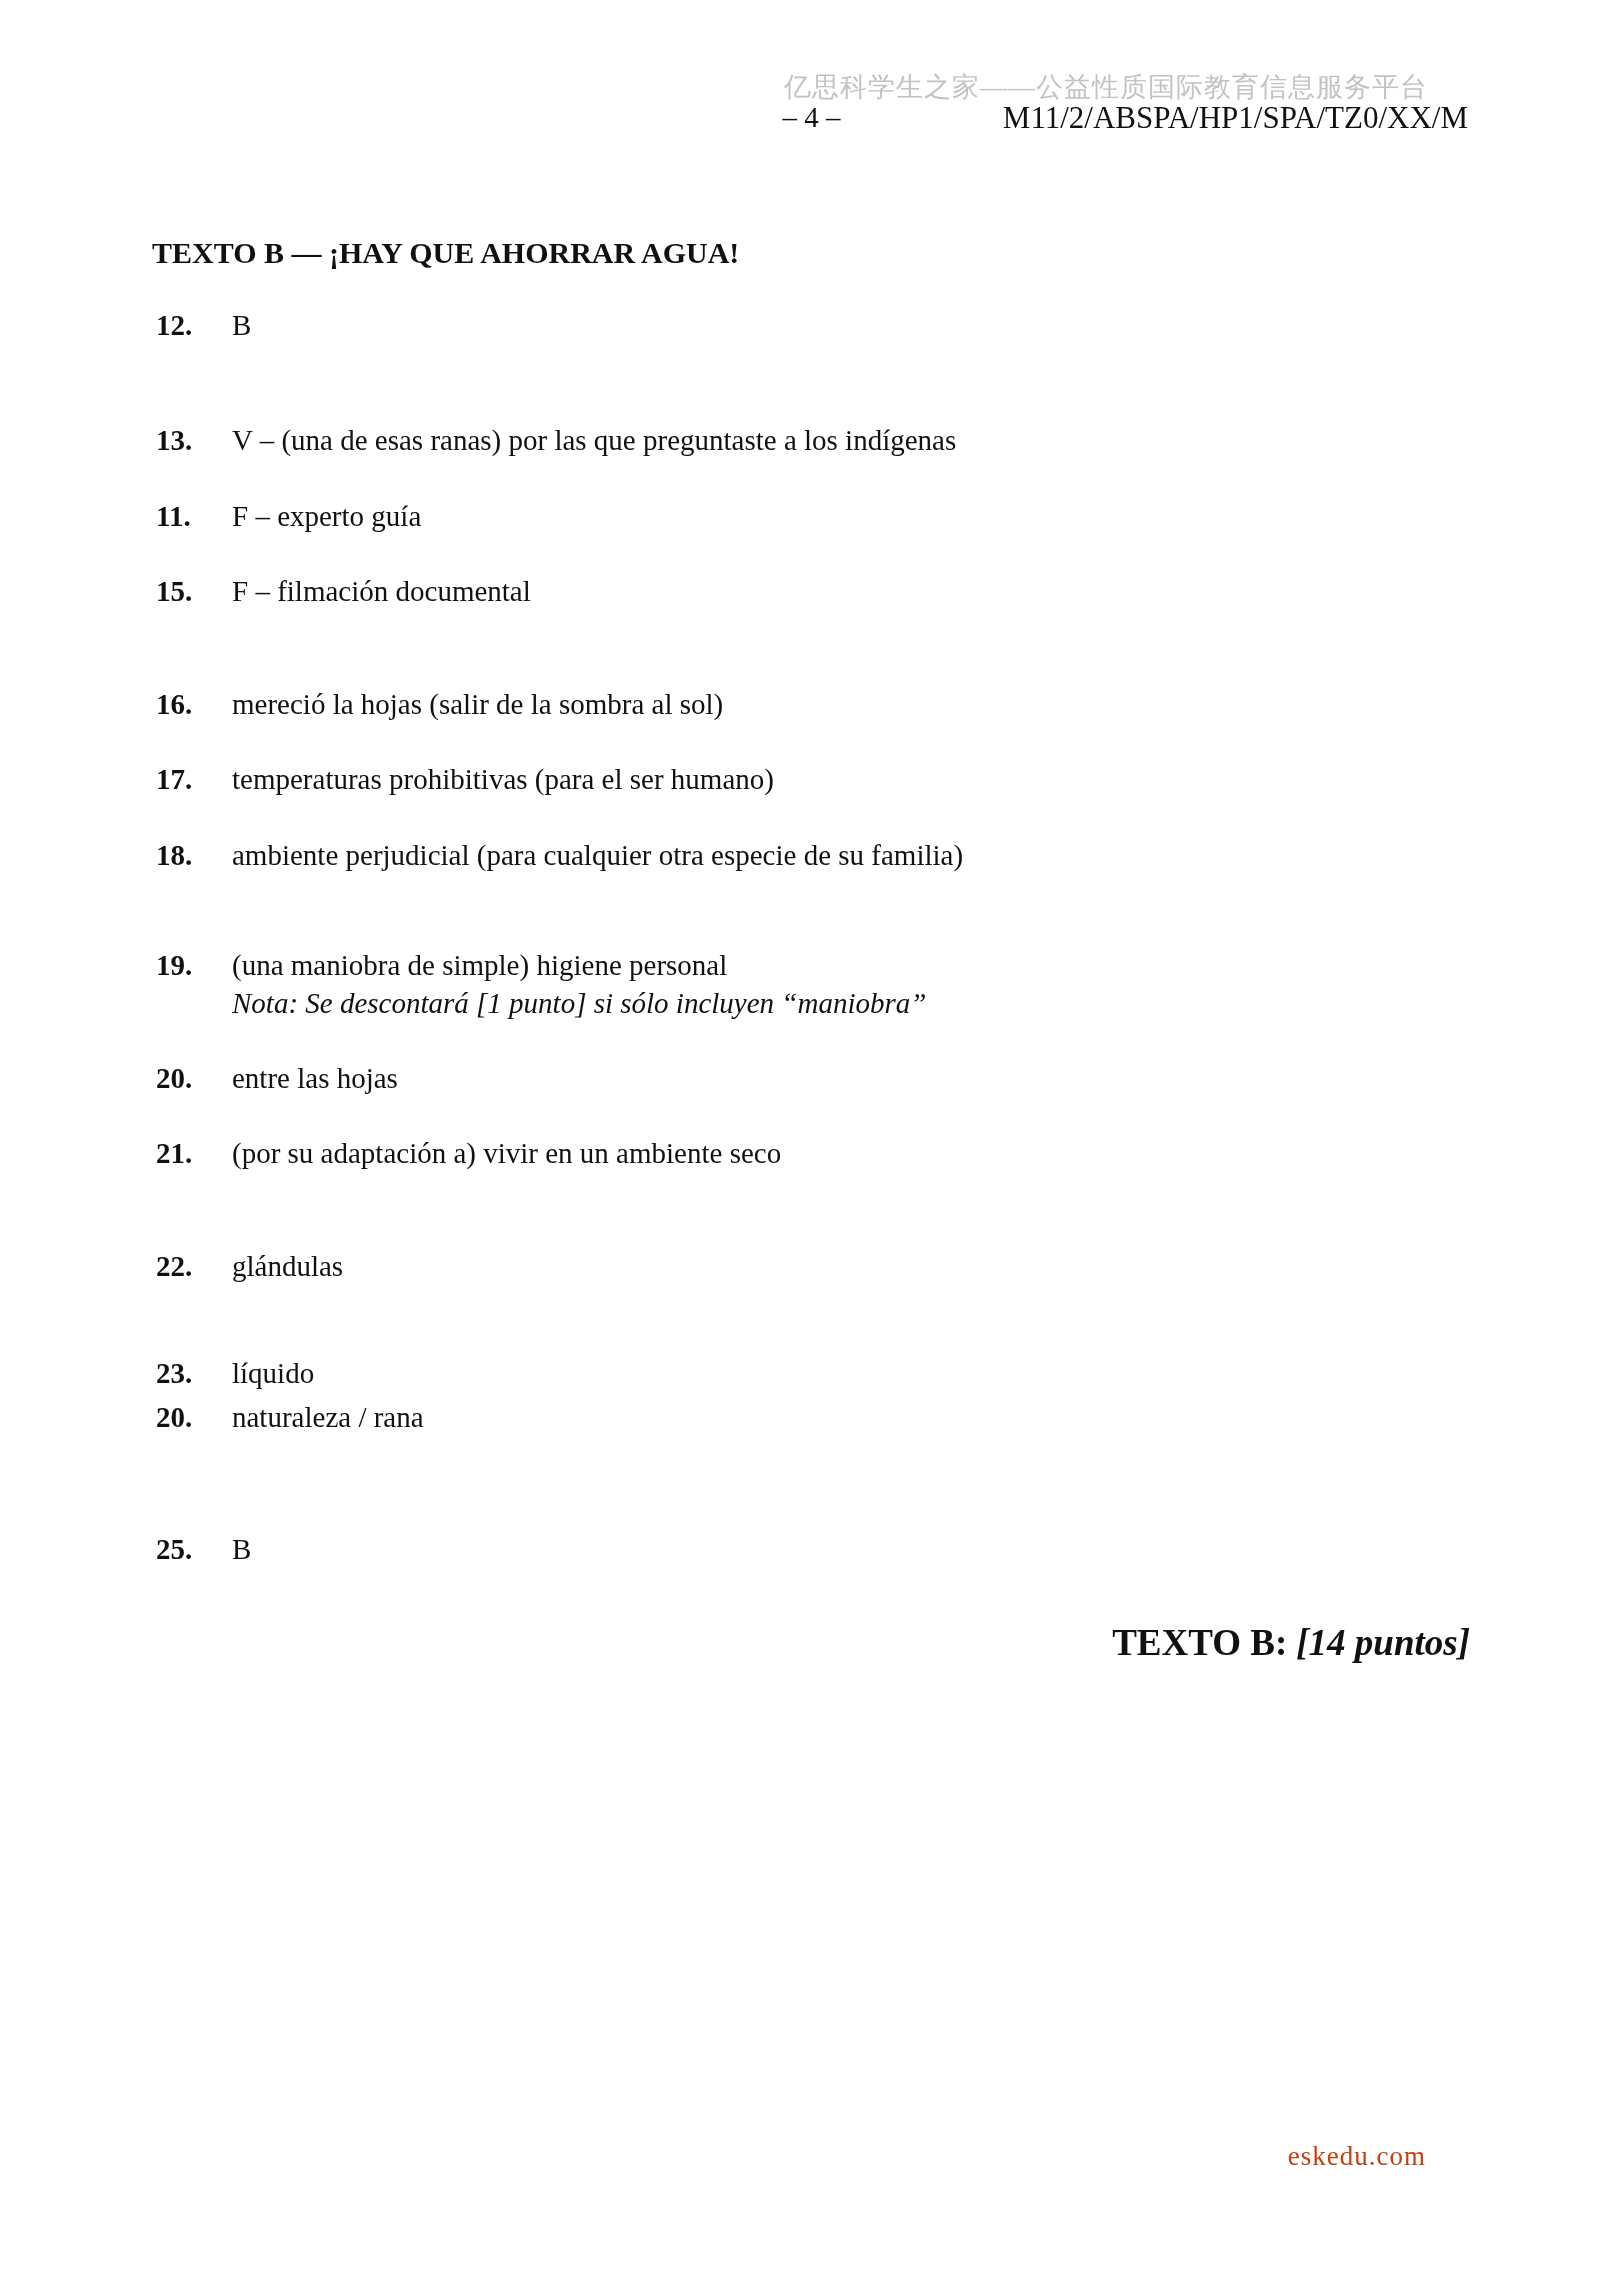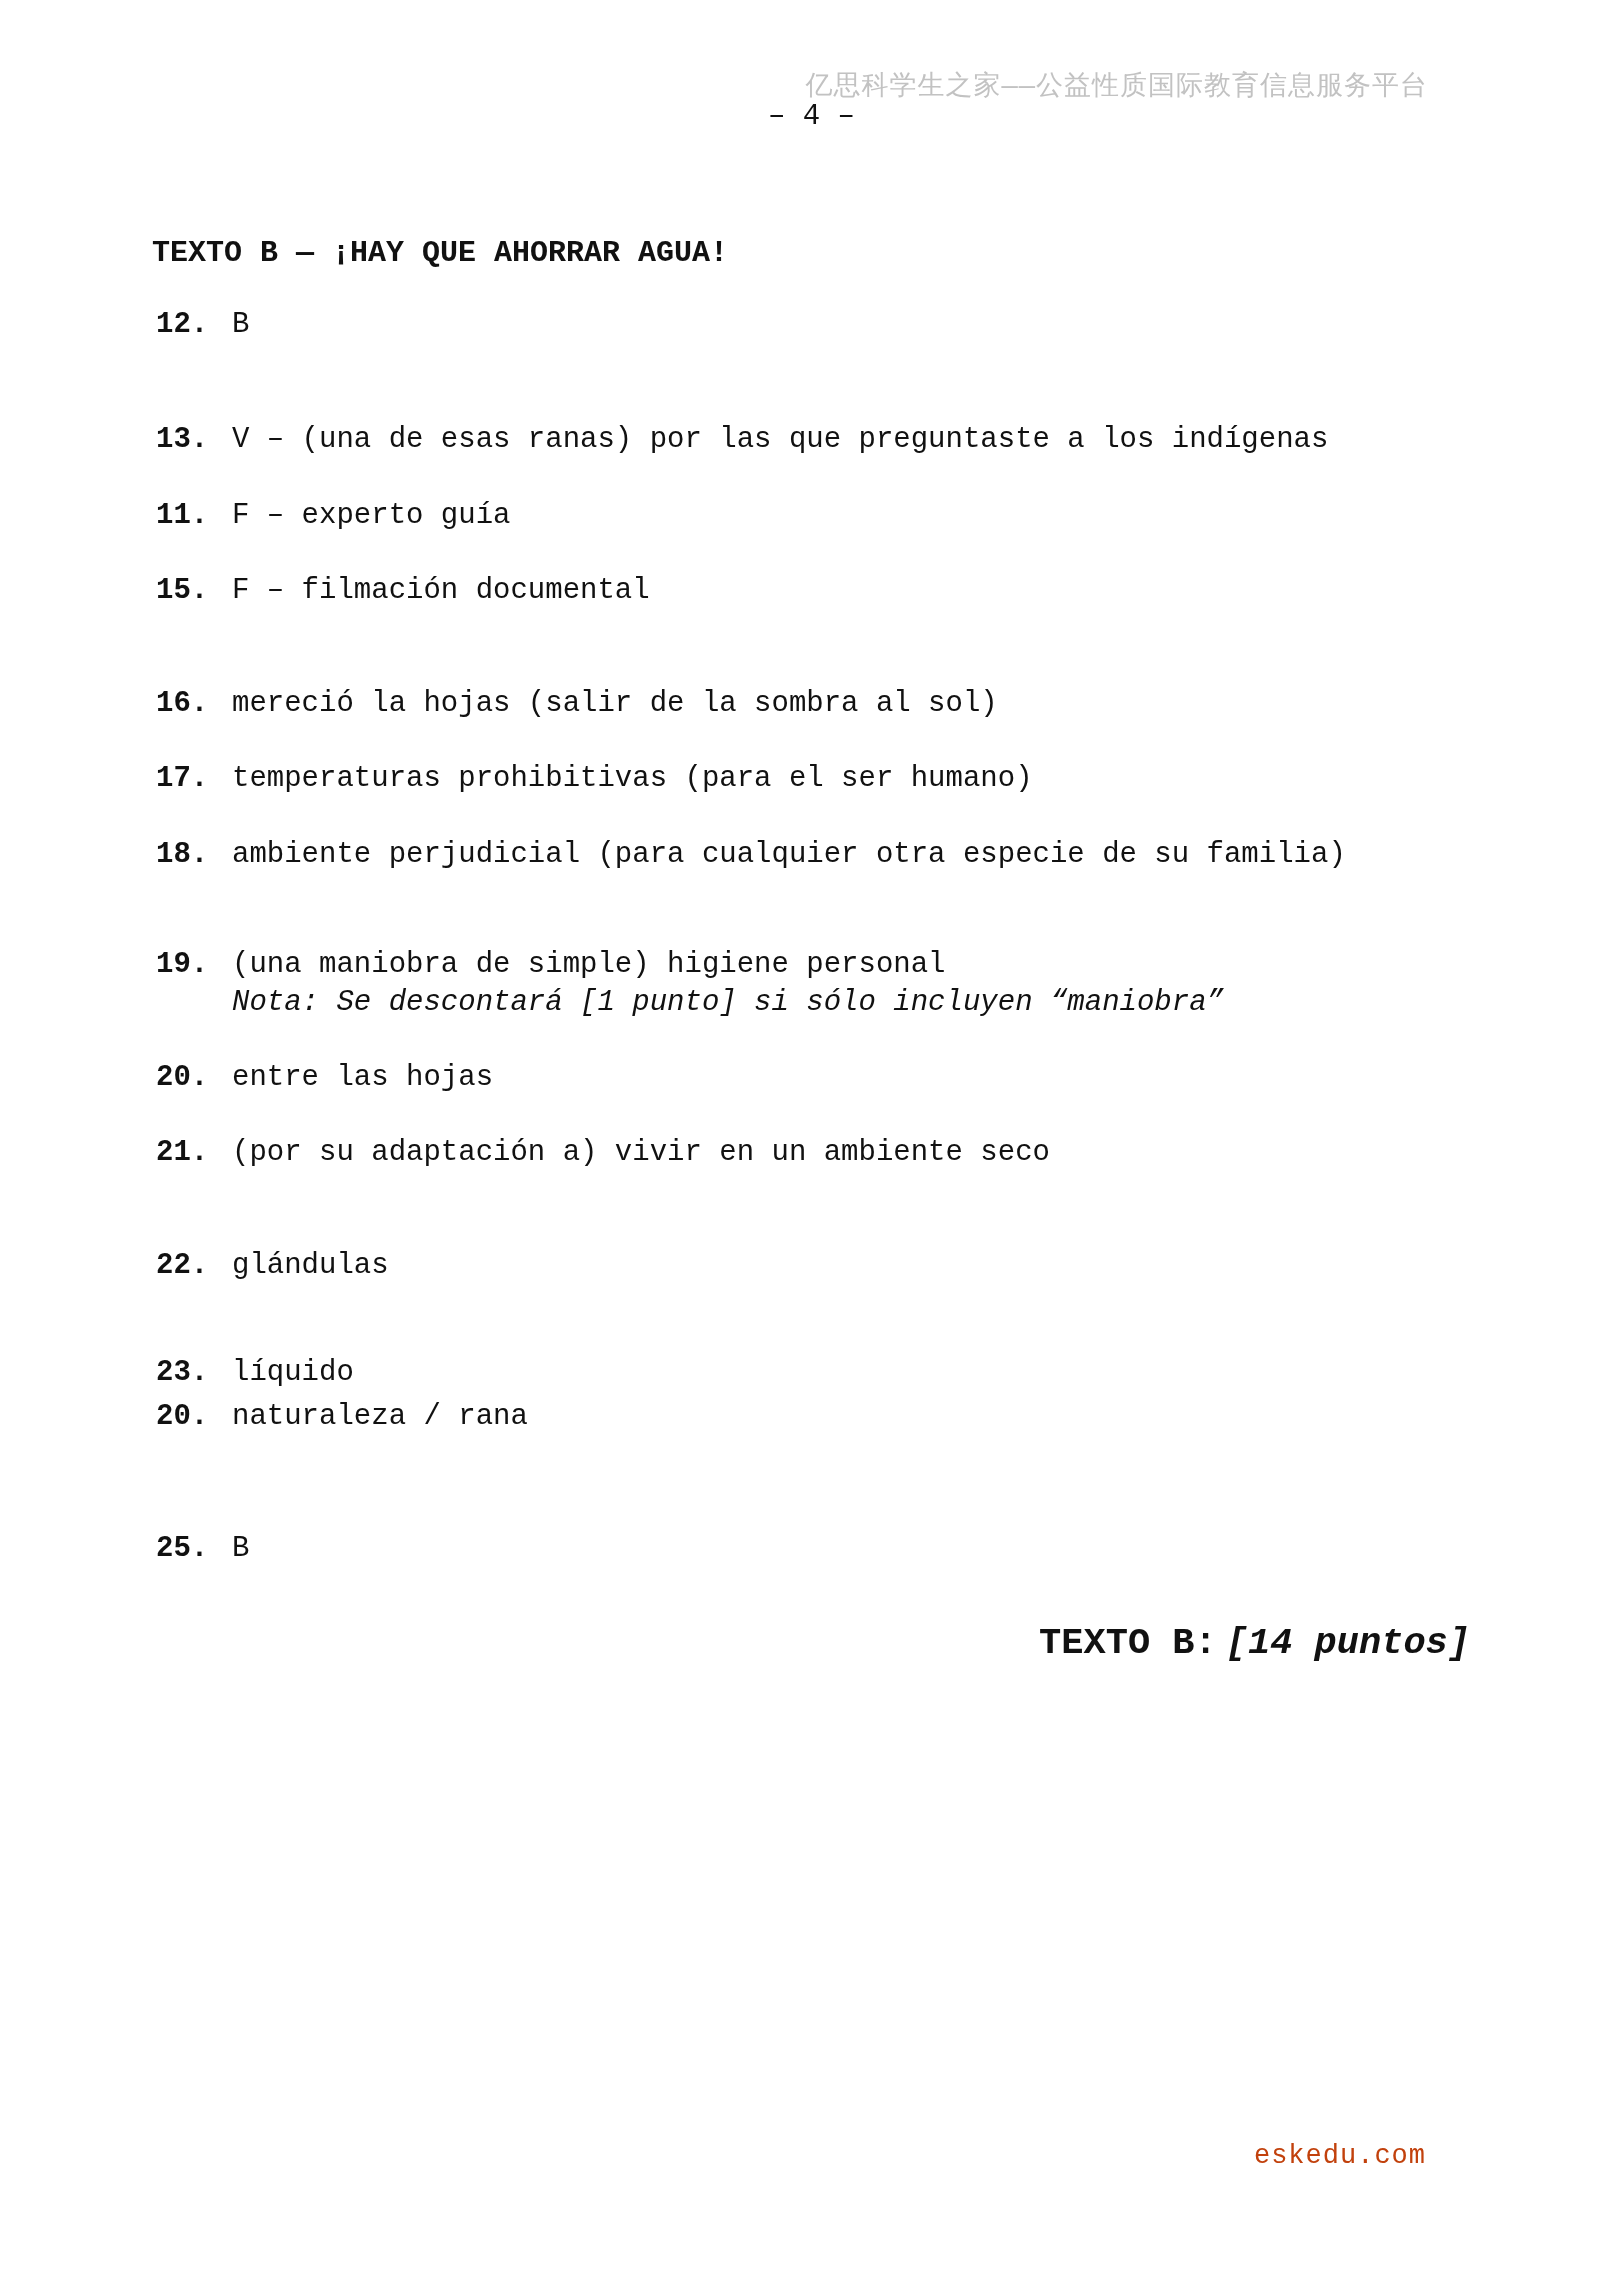--- a/index.html
+++ b/index.html
@@ -5,21 +5,21 @@
   html, body {
     margin: 0;
     padding: 0;
     background: #ffffff;
   }
   .page {
     position: relative;
     width: 1623px;
     height: 2295px;
     background: #ffffff;
-    font-family: Liberation Mono, monospace;
+    font-family: Liberation Serif, serif;
     color: #111111;
     overflow: hidden;
   }
   .abs { position: absolute; }
   .watermark {
     top: 71px;
     right: 195px;
     font-size: 27px;
     line-height: 1.2;
     color: #c2c2c2;
@@ -90,20 +90,21 @@
 </style>
 </head>
 <body>
 
 <div class="page">
 
   <div class="abs watermark">亿思科学生之家——公益性质国际教育信息服务平台</div>
 
   <div class="abs page-number">– 4 –</div>
 
+  <div class="abs paper-code">M11/2/ABSPA/HP1/SPA/TZ0/XX/M</div>
 
   <h1 class="abs section-title">TEXTO B — ¡HAY QUE AHORRAR AGUA!</h1>
 
   <div id="answer-list">
       <div class="abs item" style="top: 306px;"><span class="num">12.</span><span class="txt">B</span></div>
       <div class="abs item" style="top: 421px;"><span class="num">13.</span><span class="txt">V – (una de esas ranas) por las que preguntaste a los indígenas</span></div>
       <div class="abs item" style="top: 497px;"><span class="num">11.</span><span class="txt">F – experto guía</span></div>
       <div class="abs item" style="top: 572px;"><span class="num">15.</span><span class="txt">F – filmación documental</span></div>
       <div class="abs item" style="top: 685px;"><span class="num">16.</span><span class="txt">mereció la hojas (salir de la sombra al sol)</span></div>
       <div class="abs item" style="top: 760px;"><span class="num">17.</span><span class="txt">temperaturas prohibitivas (para el ser humano)</span></div>

